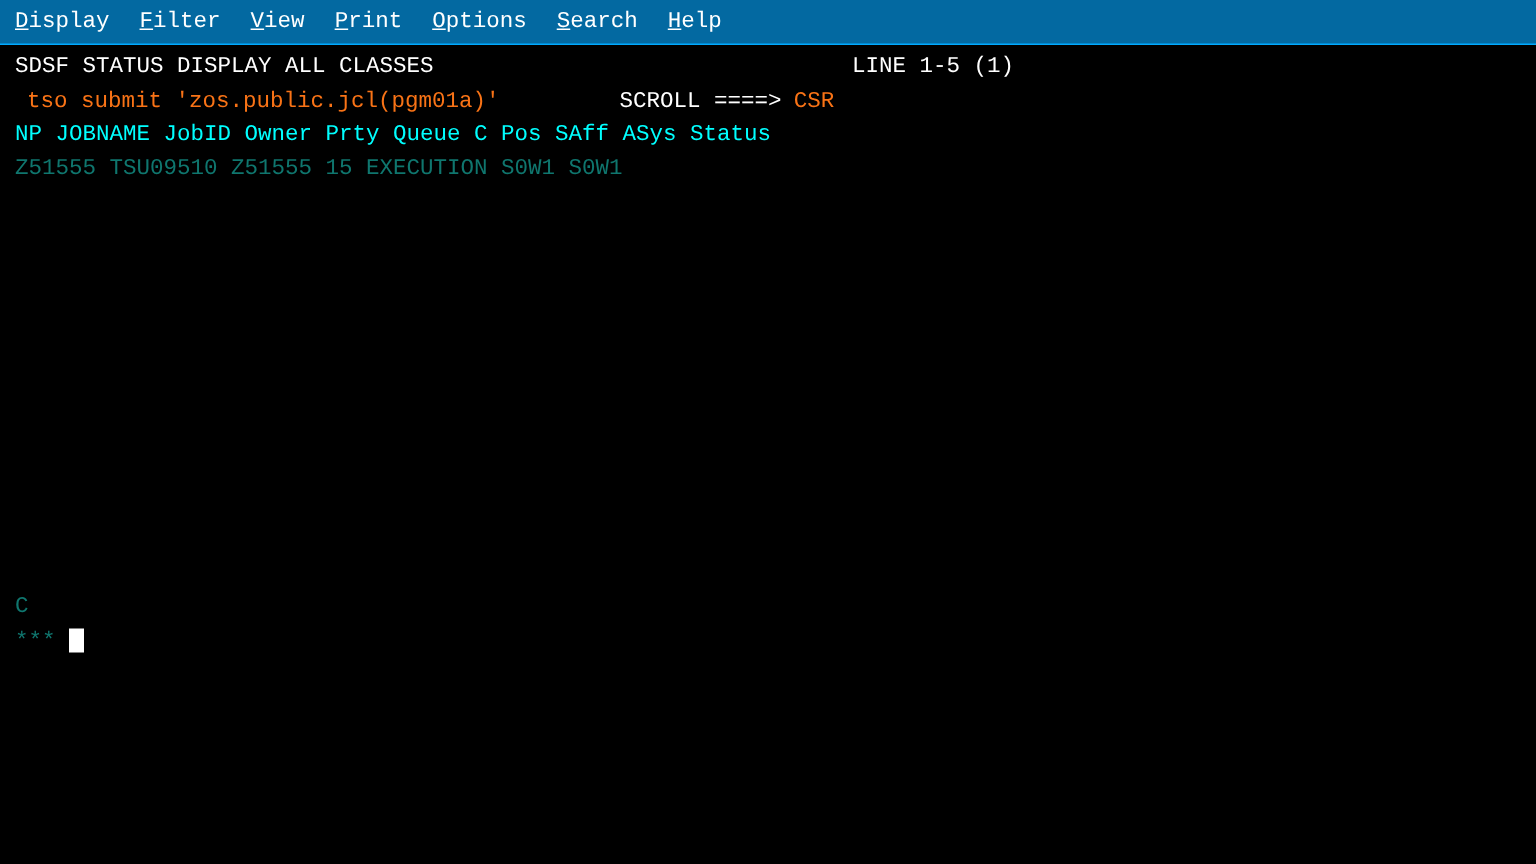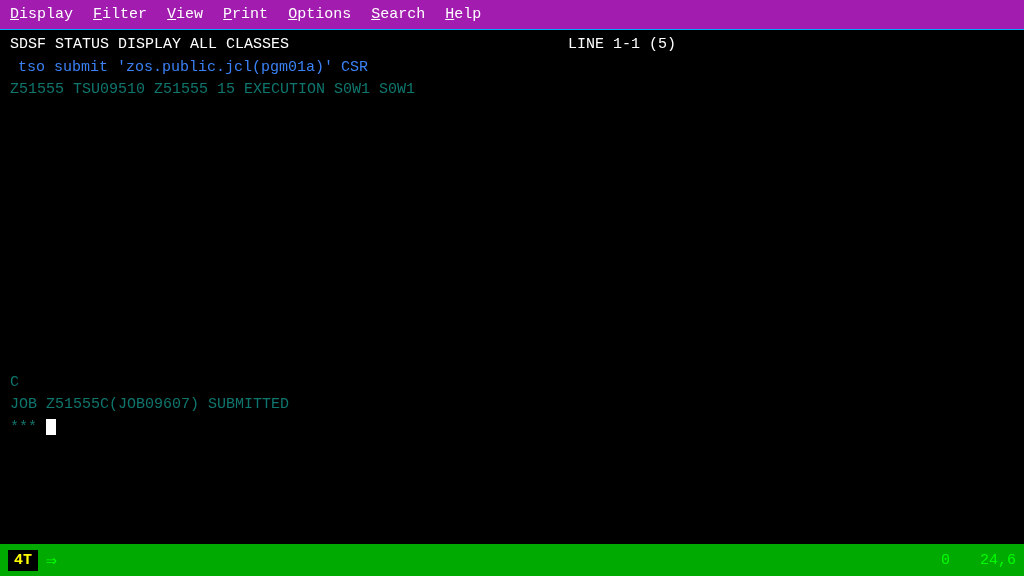--- a/index.html
+++ b/index.html
@@ -17,21 +17,21 @@
       color: #fff;
     }
     #screen {
       width: 1024px;
       height: 576px;
       background: #000;
       position: relative;
     }
     
     #menubar {
-      background: #a21caf;
+      background: #0369a1;
       border-bottom: 1px solid #00aaff;
       padding: 6px 10px;
       display: flex;
       gap: 20px;
       align-items: center;
     }
     .menu-item {
       color: #fff;
       cursor: pointer;
       font-size: 15px;
@@ -39,21 +39,21 @@
     .menu-item span.underline {
       text-decoration: underline;
     }
     
     #content {
       padding: 4px 10px;
       line-height: 1.5;
     }
     .line-white { color: #fff; }
     .line-green { color: #0f766e; }
-    .line-red { color: #3b82f6; }
+    .line-red { color: #f97316; }
     .line-cyan { color: #00ffff; }
 
     
     #statusbar {
       position: absolute;
       bottom: 0;
       left: 0;
       width: 1024px;
       height: 32px;
       background: #00aa00;
@@ -104,50 +104,41 @@
     <span class="menu-item"><span class="underline">P</span>rint</span>
     <span class="menu-item"><span class="underline">O</span>ptions</span>
     <span class="menu-item"><span class="underline">S</span>earch</span>
     <span class="menu-item"><span class="underline">H</span>elp</span>
   </div>
 
   <div id="content">
 
     <div>
       <span class="line-white">SDSF STATUS DISPLAY ALL CLASSES</span>
-      <span class="line-white" style="margin-left: 270px;">LINE 1-1 (5)</span>
+      <span class="line-white" style="margin-left: 270px;">LINE 1-5 (1)</span>
     </div>
 
     <div style="display:flex; align-items:center;">
       <span class="line-red" style="margin-left: 8px;">tso submit 'zos.public.jcl(pgm01a)'</span>
+      <span class="line-white" style="margin-left: 80px;">SCROLL ====&gt;</span>
       <span class="line-red" style="margin-left: 8px;">CSR</span>
     </div>
 
+    <div>
+      <span class="line-cyan">NP    JOBNAME   JobID     Owner     Prty Queue        C   Pos    SAff   ASys  Status</span>
+    </div>
 
     <div>
       <span class="line-green">      Z51555    TSU09510  Z51555      15 EXECUTION          S0W1   S0W1</span>
     </div>
 
     <div style="height: 270px;"></div>
 
     <div>
       <span class="line-green">C</span>
     </div>
     <div>
-      <span class="line-green">JOB Z51555C(JOB09607) SUBMITTED</span>
-    </div>
-    <div>
       <span class="line-green">***</span>
       <span class="cursor-block"></span>
     </div>
   </div>
 
-  <div id="statusbar">
-    <div class="status-left">
-      <span class="status-tab">4T</span>
-      <span class="status-arrow">⇒</span>
-    </div>
-    <div class="status-right">
-      <span>0</span>
-      <span>24,6</span>
-    </div>
-  </div>
 </div>
 
 </body></html>

